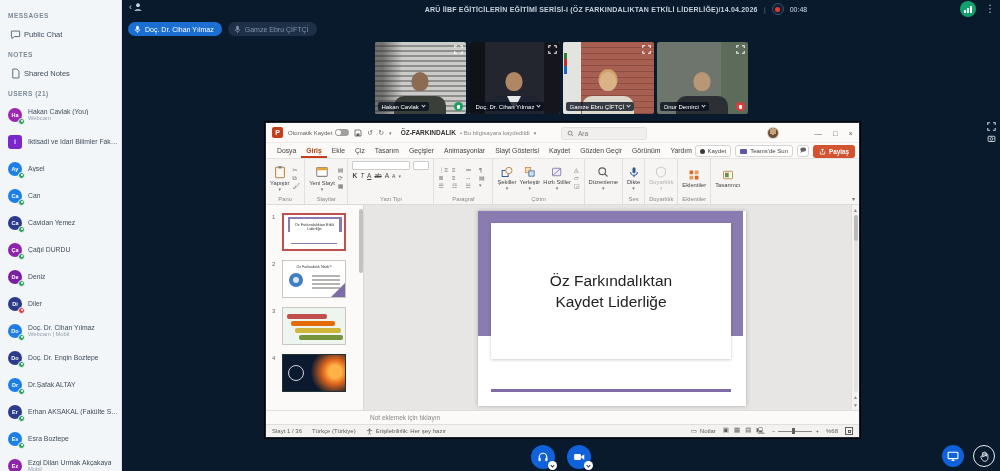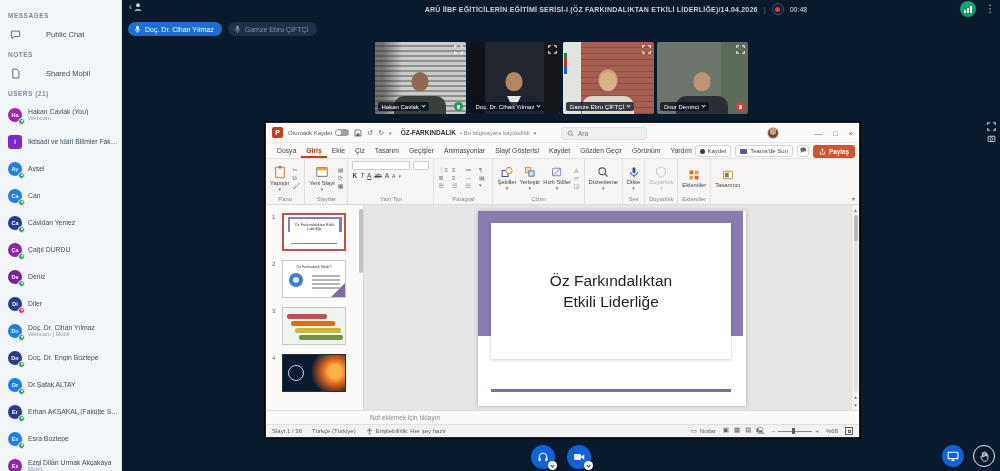--- a/index.html
+++ b/index.html
@@ -3,21 +3,21 @@
 <meta charset="utf-8">
 <style>
   *{margin:0;padding:0;box-sizing:border-box;font-family:"Liberation Sans",sans-serif;}
   html,body{width:1000px;height:471px;overflow:hidden;background:#081a2c;}
   .stage{position:relative;width:1000px;height:471px;background:#081a2c;}
 
   
   .sidebar{position:absolute;left:0;top:0;width:122px;height:471px;background:#f3f6f9;border-right:1px solid #dde3e9;overflow:hidden;}
   .side-pad{padding:6px 0 0 8px;}
   .sec-label{font-size:6.5px;color:#7d8a97;letter-spacing:.5px;margin:6px 0 4px 0;font-weight:bold;}
-  .side-item{display:flex;align-items:center;gap:24px;padding:4px 0;cursor:pointer;}
+  .side-item{display:flex;align-items:center;gap:2px;padding:4px 0;cursor:pointer;}
   .side-item .sicon{width:14px;height:14px;display:flex;align-items:center;justify-content:center;color:#5b6b7a;}
   .side-item .slabel{font-size:7.5px;color:#3d4d5c;}
   .user-list{margin-top:2px;}
   .user-row{display:flex;align-items:center;gap:6px;height:27px;}
   .avatar{position:relative;width:14px;height:14px;min-width:14px;border-radius:50%;display:flex;align-items:center;justify-content:center;}
   .avatar.sq{border-radius:3px;}
   .initials{font-size:5.5px;color:#fff;font-weight:bold;}
   .ubadge{position:absolute;right:-3px;bottom:-3px;width:7px;height:7px;border-radius:50%;border:1px solid #f3f6f9;}
   .ubadge.green{background:#2f9e5f;}
   .ubadge.red{background:#e23b3b;}
@@ -206,21 +206,21 @@
         </span>
         <span class="slabel">Public Chat</span>
       </div>
       <div class="sec-label">NOTES</div>
       <div class="side-item">
         <span class="sicon">
           <svg width="11" height="11" viewBox="0 0 16 16">
               <path d="M4 1.5h6l3 3V14.5H4z" fill="none" stroke="#5b6b7a" stroke-width="1.4"></path>
             </svg>
         </span>
-        <span class="slabel">Shared Mobil</span>
+        <span class="slabel">Shared Notes</span>
       </div>
       <div class="sec-label">USERS (21)</div>
       <div class="user-list">
     <div class="user-row">
       <span class="avatar" style="background: rgb(156, 39, 176);">
         <span class="initials">Ha</span>
         <span class="ubadge green"></span>
       </span>
       <span class="uinfo">
         <span class="uname">Hakan Cavlak (You)</span>
@@ -806,21 +806,21 @@
           </div>
           <div class="thumb-scroll"></div>
         </div>
 
         <div class="canvas">
           <div class="slide">
             <div class="slide-purple"></div>
             <div class="slide-card">
               <div class="slide-title">
                 <div>Öz Farkındalıktan</div>
-                <div>Etkili Liderliğe</div>
+                <div>Kaydet Liderliğe</div>
               </div>
             </div>
             <div class="slide-rule"></div>
           </div>
         </div>
 
         <div class="vscroll">
           <span>▲</span>
           <span class="vtrack">
               <span class="vthumb"></span>

